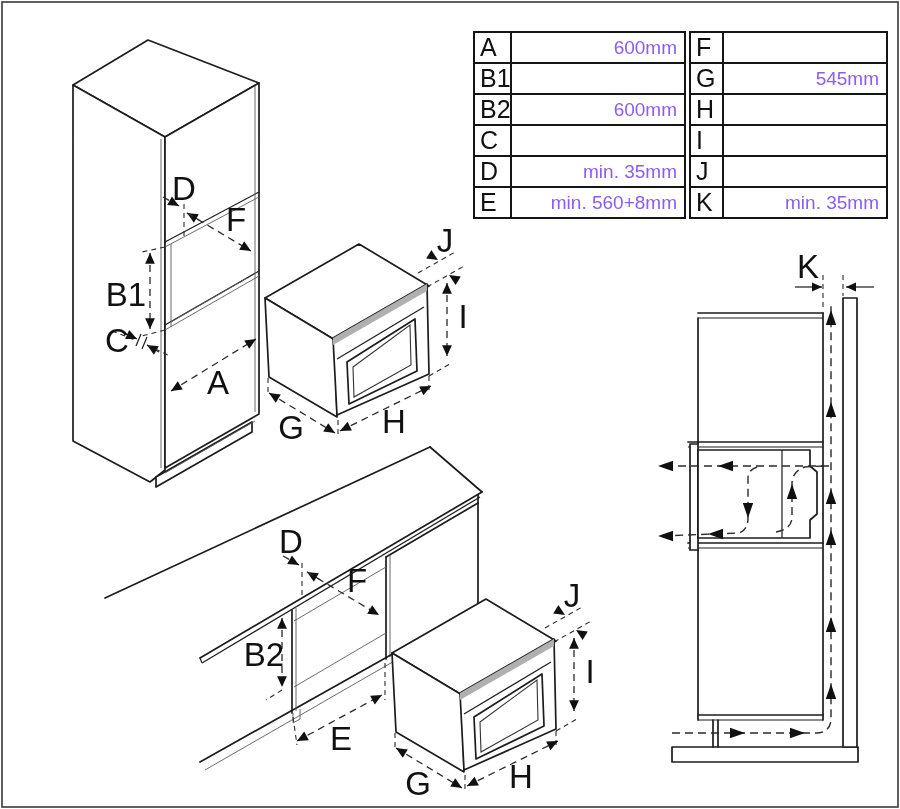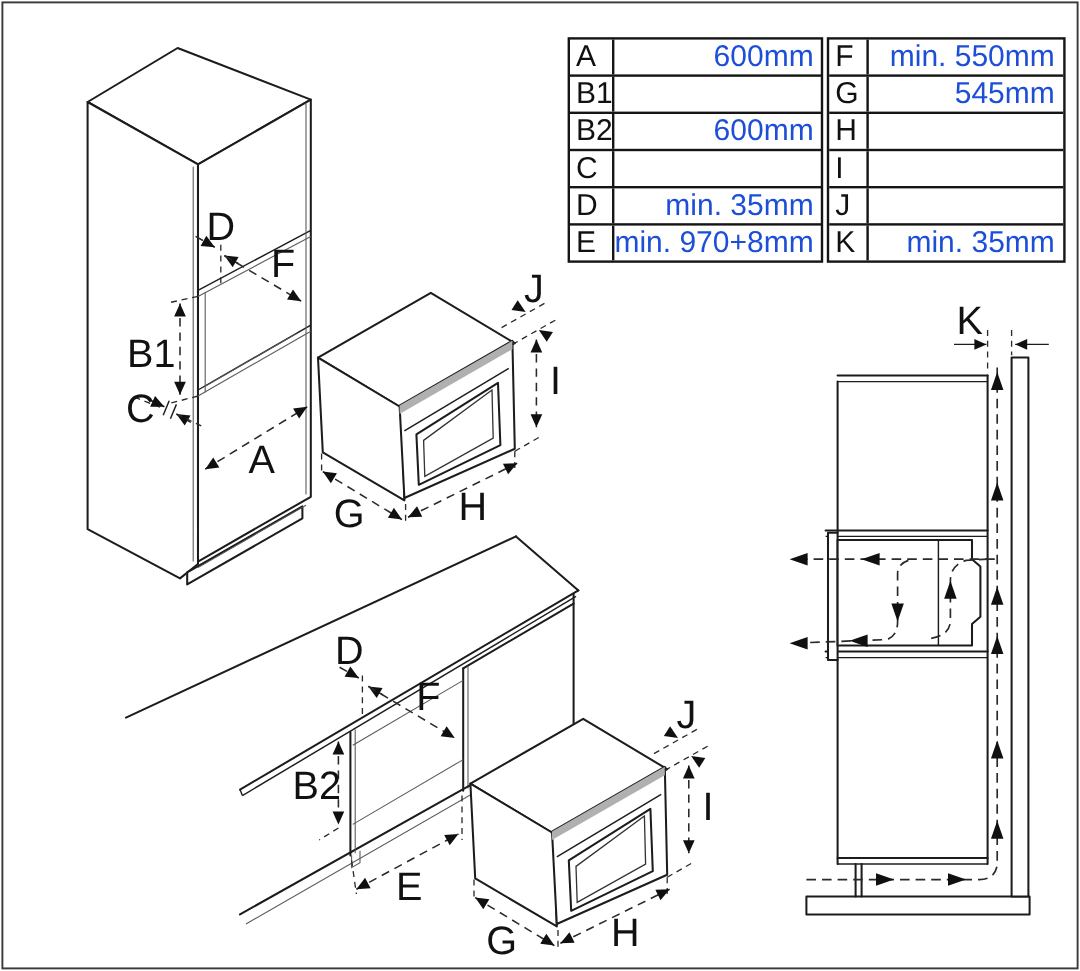--- a/index.html
+++ b/index.html
@@ -21,21 +21,21 @@
   .dimtable-wrap{position:absolute;left:473px;top:31px;display:flex;gap:3px;}
   .dimtable{border:2px solid #151515;height:184px;display:grid;grid-template-rows:repeat(6,1fr);
             background:#fff;}
   .dimtable .row{display:grid;border-top:2px solid #151515;}
   .dimtable .row:first-child{border-top:none;}
   .dimtable.left{width:209px;} .dimtable.left .row{grid-template-columns:37px 1fr;}
   .dimtable.right{width:195px;} .dimtable.right .row{grid-template-columns:33px 1fr;}
   .dimtable .k{border-right:2px solid #151515;display:flex;align-items:center;
                padding-left:5px;font-size:25px;color:#111;}
   .dimtable .v{display:flex;align-items:center;justify-content:flex-end;
-               padding-right:7px;font-size:25px;color:#1d4ed8;white-space:nowrap;}
+               padding-right:7px;font-size:19px;color:#8b5cf6;white-space:nowrap;}
 </style>
 </head>
 <body>
 
 <div id="stage">
 
 <svg width="900" height="809" viewBox="0 0 900 809">
   <defs>
     <marker id="dimA" viewBox="0 0 12 12" refX="11" refY="6" markerWidth="10" markerHeight="10" orient="auto-start-reverse">
       <path d="M1,1.5 L11,6 L1,10.5 Z" fill="#101010"></path>
@@ -249,27 +249,26 @@
         </div>
       <div class="row">
           <div class="k">C</div>
         </div>
       <div class="row">
           <div class="k">D</div>
           <div class="v">min. 35mm</div>
         </div>
       <div class="row">
           <div class="k">E</div>
-          <div class="v">min. 970+8mm</div>
+          <div class="v">min. 560+8mm</div>
         </div>
     </div>
     <div class="dimtable right">
       <div class="row">
           <div class="k">F</div>
-          <div class="v">min. 550mm</div>
         </div>
       <div class="row">
           <div class="k">G</div>
           <div class="v">545mm</div>
         </div>
       <div class="row">
           <div class="k">H</div>
         </div>
       <div class="row">
           <div class="k">I</div>

